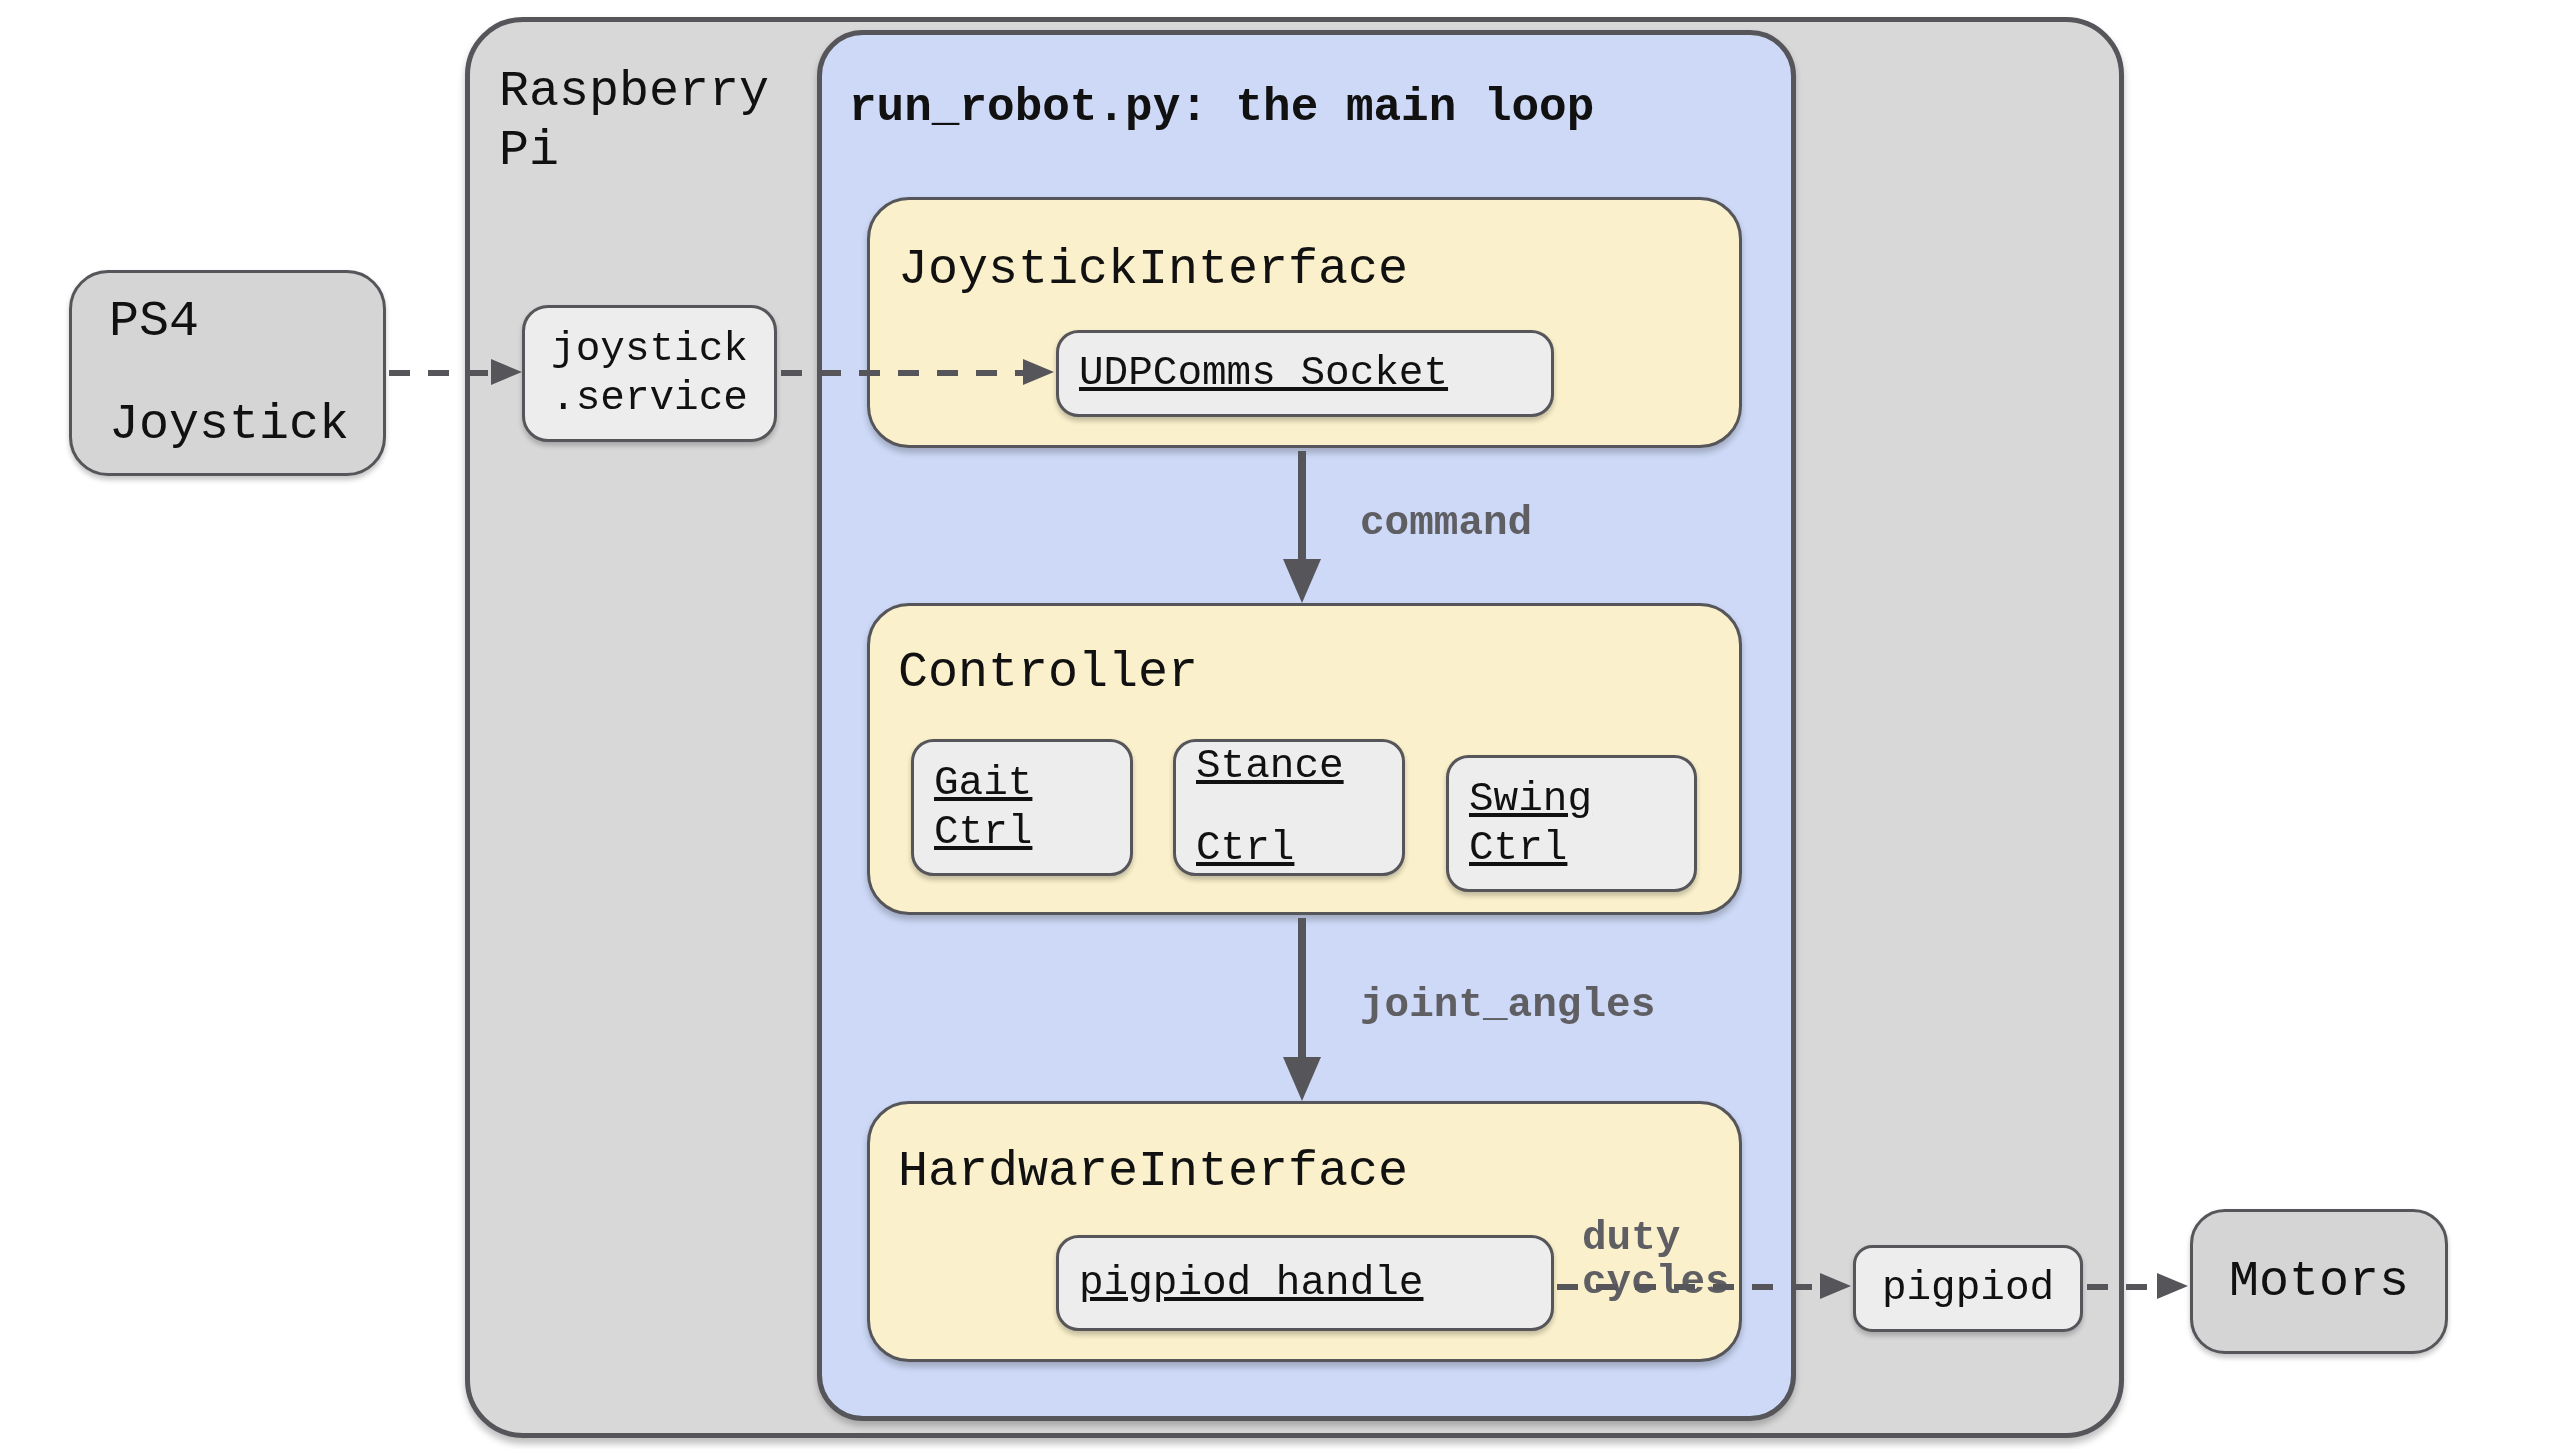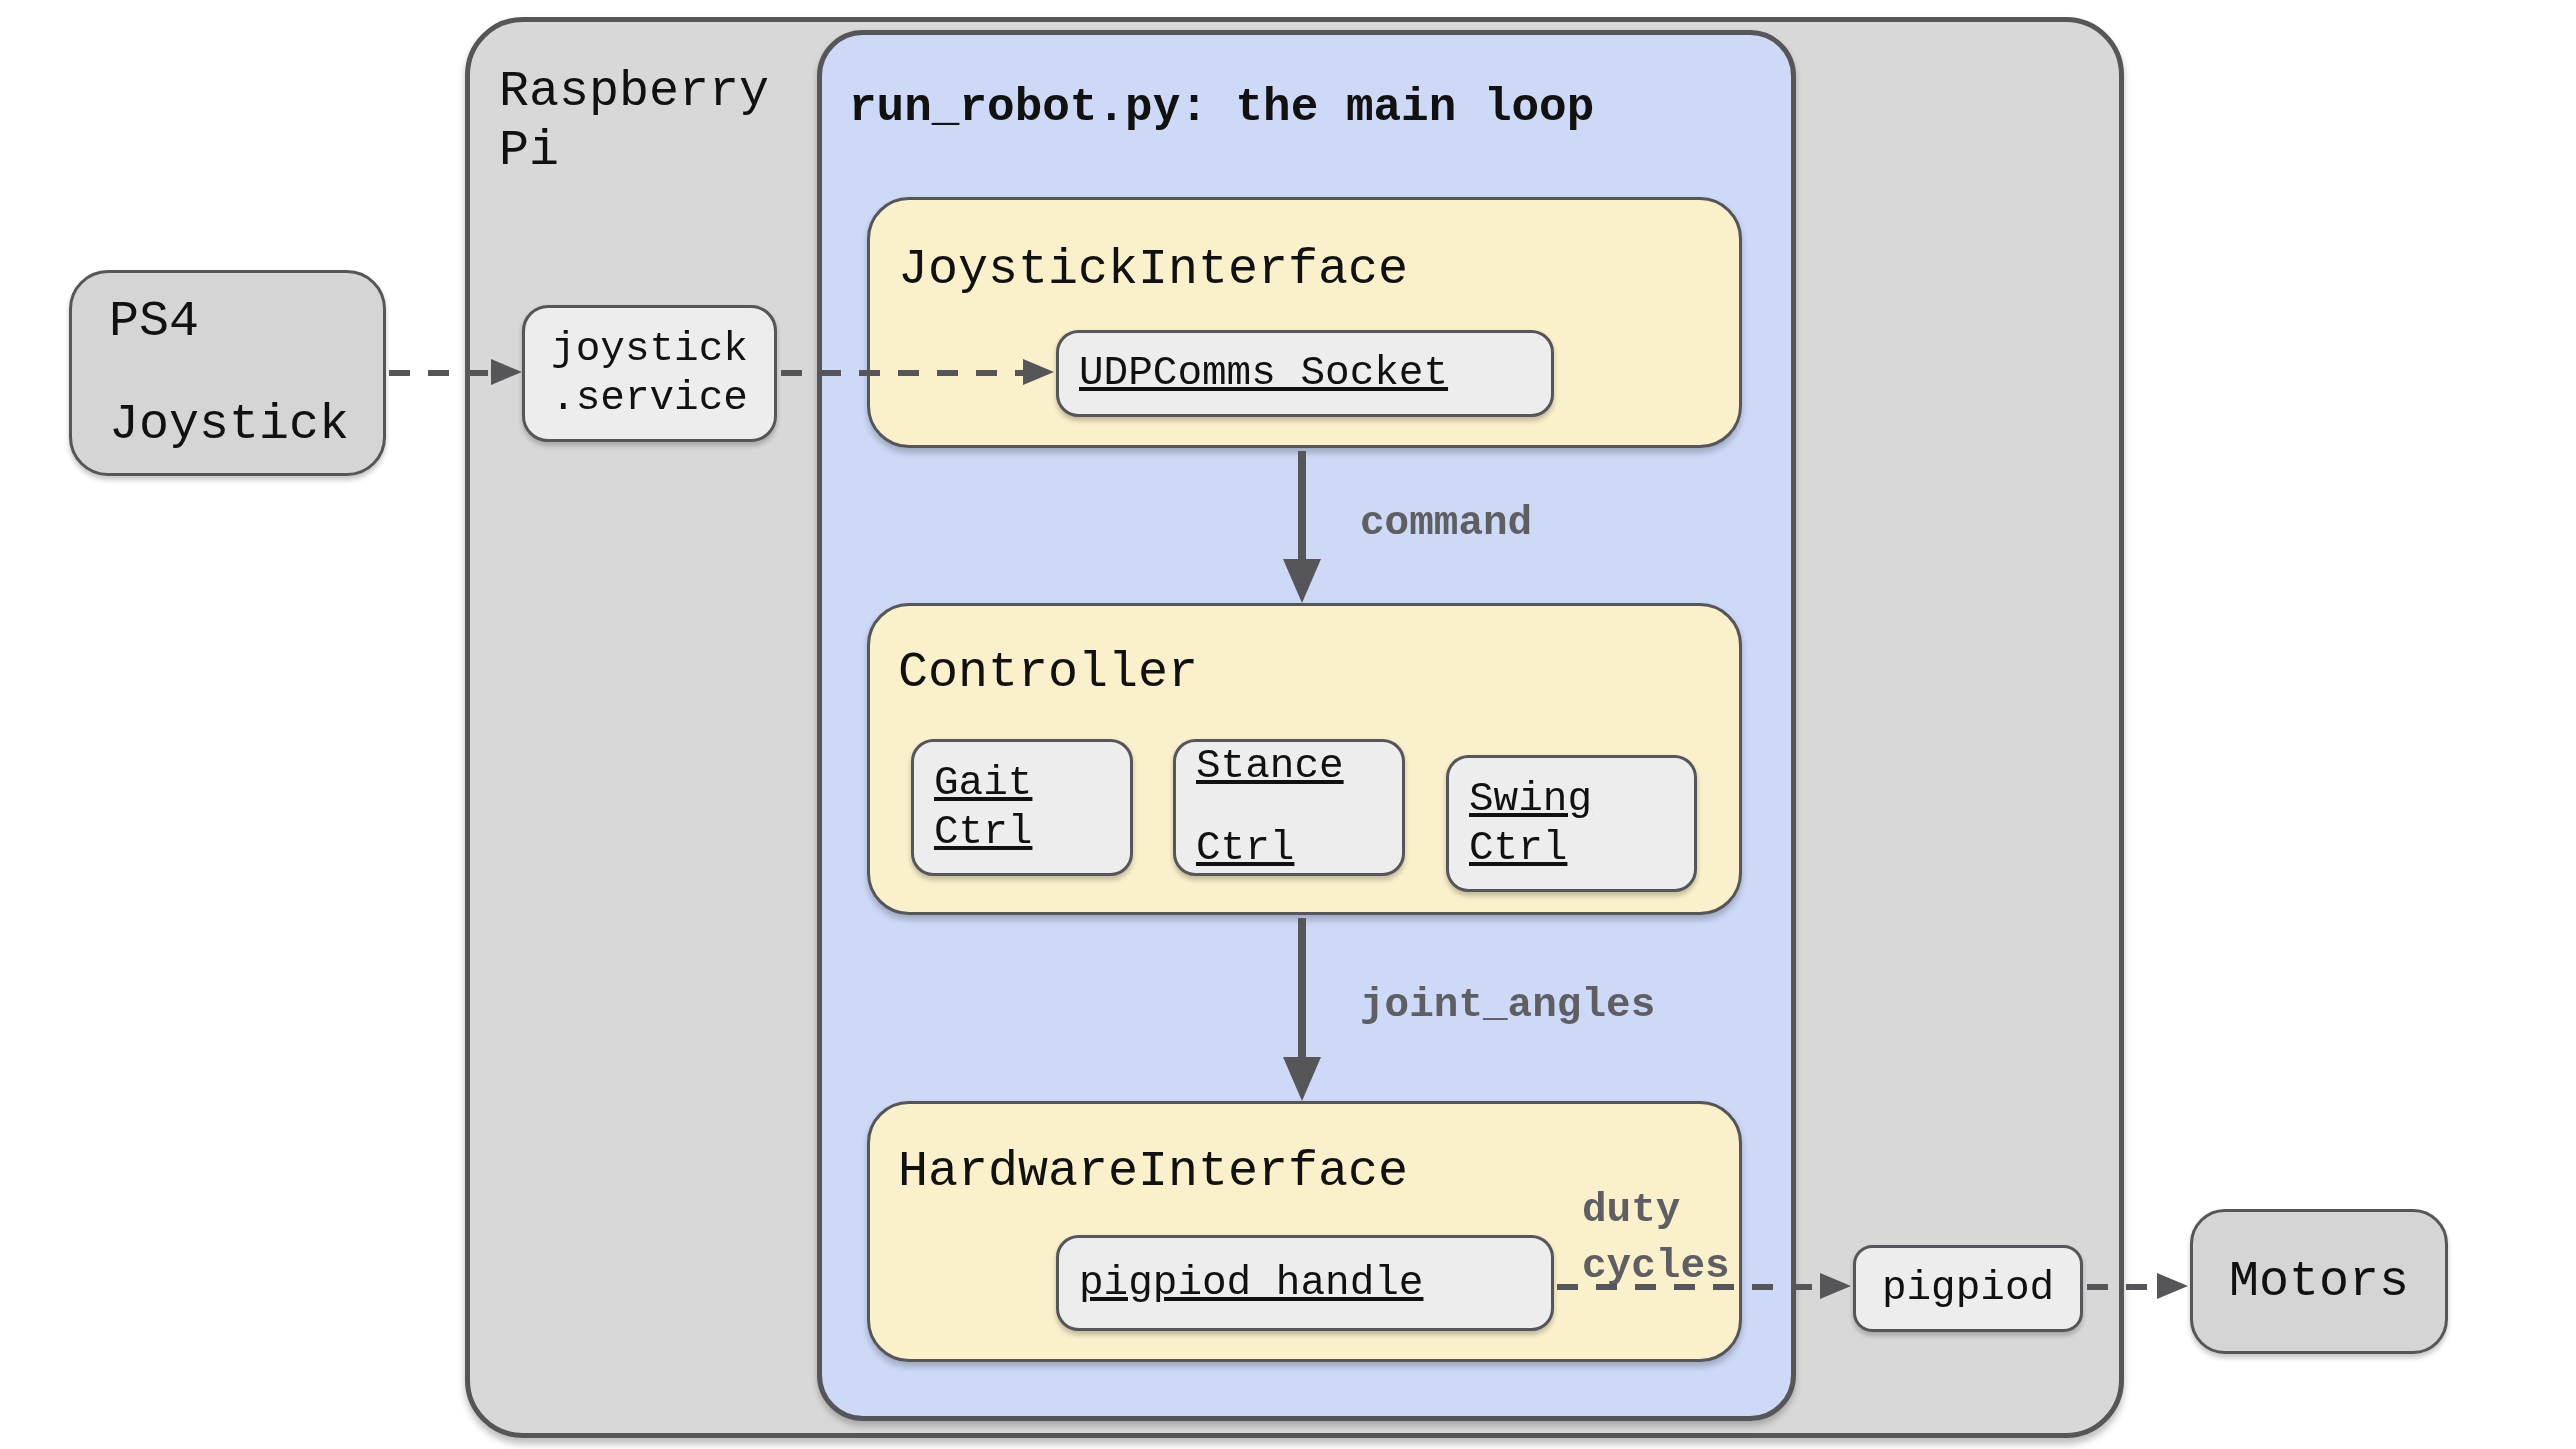--- a/index.html
+++ b/index.html
@@ -100,21 +100,21 @@
 <div class="head-right" style="left:1023px;top:359px;"></div>
 
 <div class="solid-v" style="left:1298px;top:451px;height:109px;"></div>
 <div class="head-down" style="left:1283px;top:559px;"></div>
 <div class="flow-label" style="left:1360px;top:501px;">command</div>
 
 <div class="solid-v" style="left:1298px;top:918px;height:140px;"></div>
 <div class="head-down" style="left:1283px;top:1057px;"></div>
 <div class="flow-label" style="left:1360px;top:983px;">joint_angles</div>
 
-<div class="abs col" style="left:1582px;top:1188px;gap:12px;">
+<div class="abs col" style="left:1582px;top:1216px;">
   <span class="flow-label" style="position:static;">duty</span>
   <span class="flow-label" style="position:static;">cycles</span>
 </div>
 <div class="dash-h" style="left:1557px;top:1284px;width:258px;"></div>
 <div class="head-right" style="left:1820px;top:1273px;"></div>
 
 <div class="dash-h" style="left:2087px;top:1284px;width:68px;"></div>
 <div class="head-right" style="left:2157px;top:1273px;"></div>
 
 

